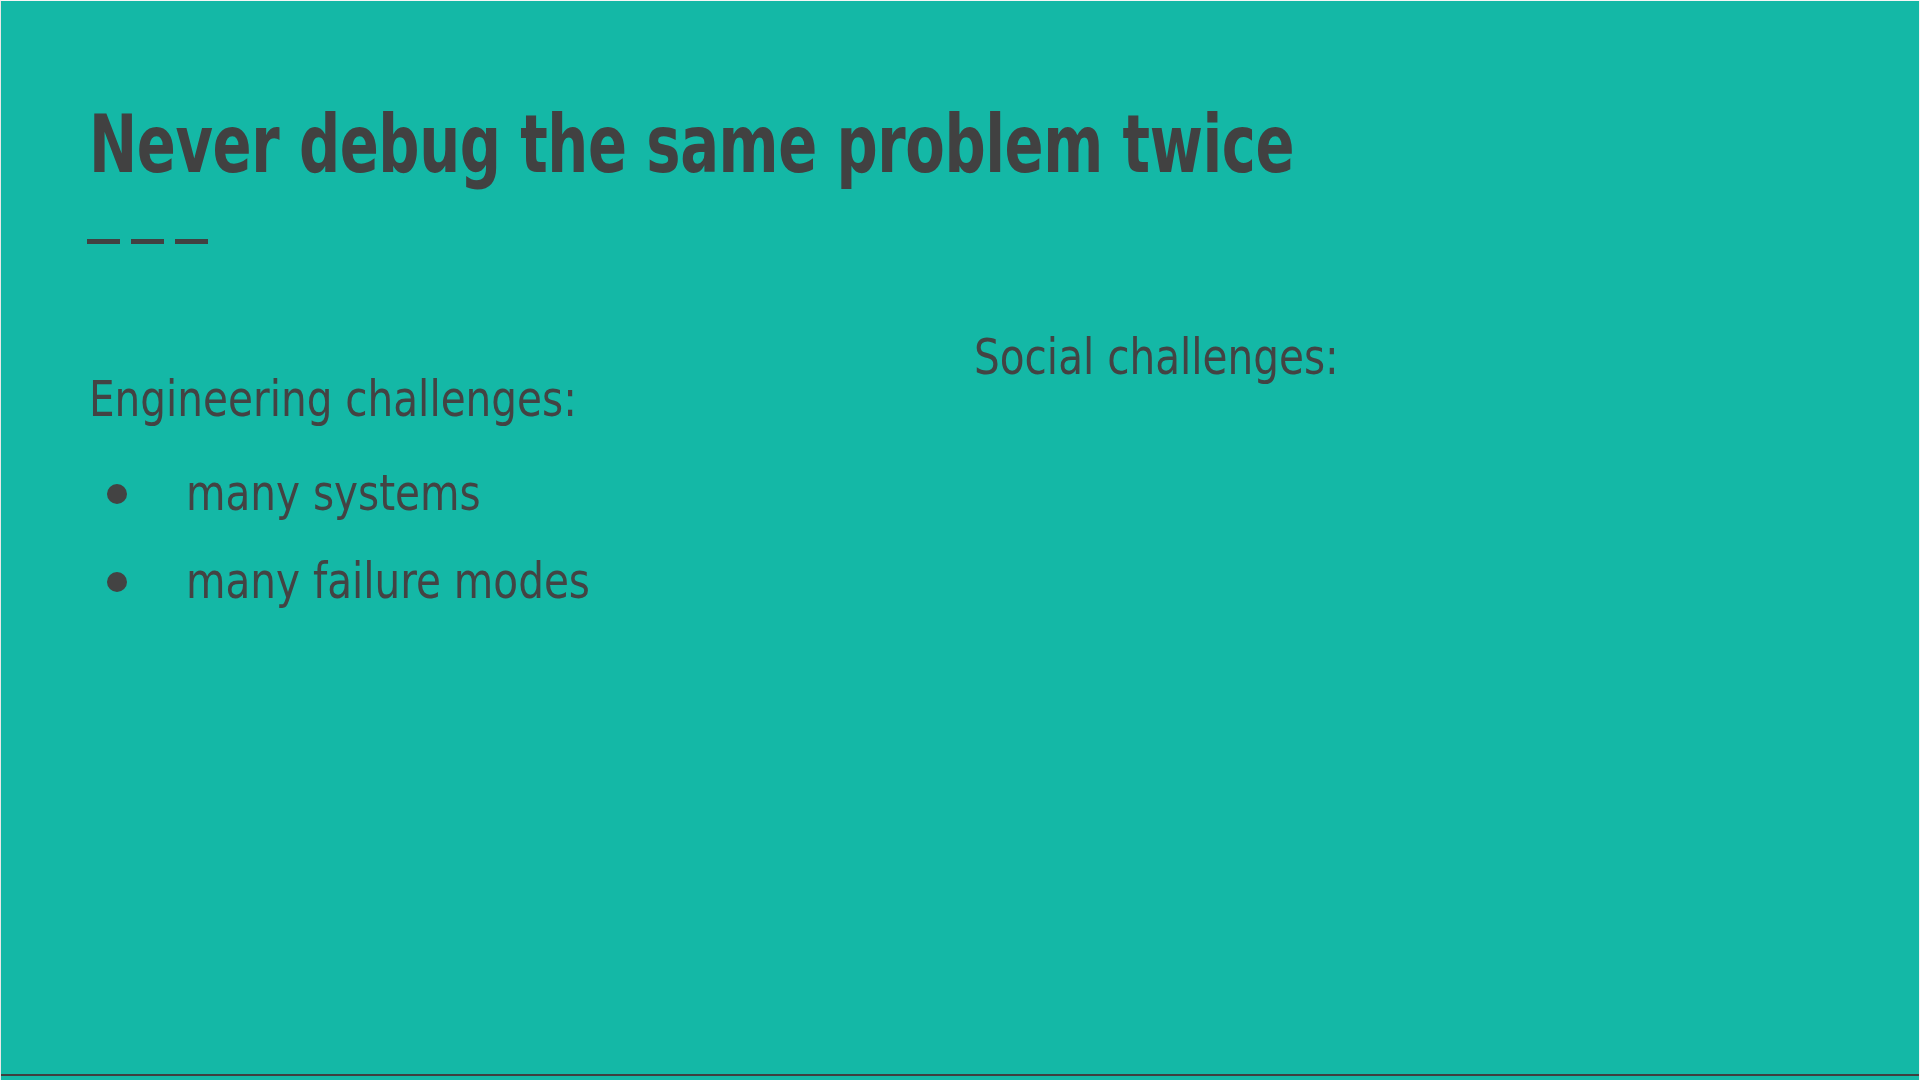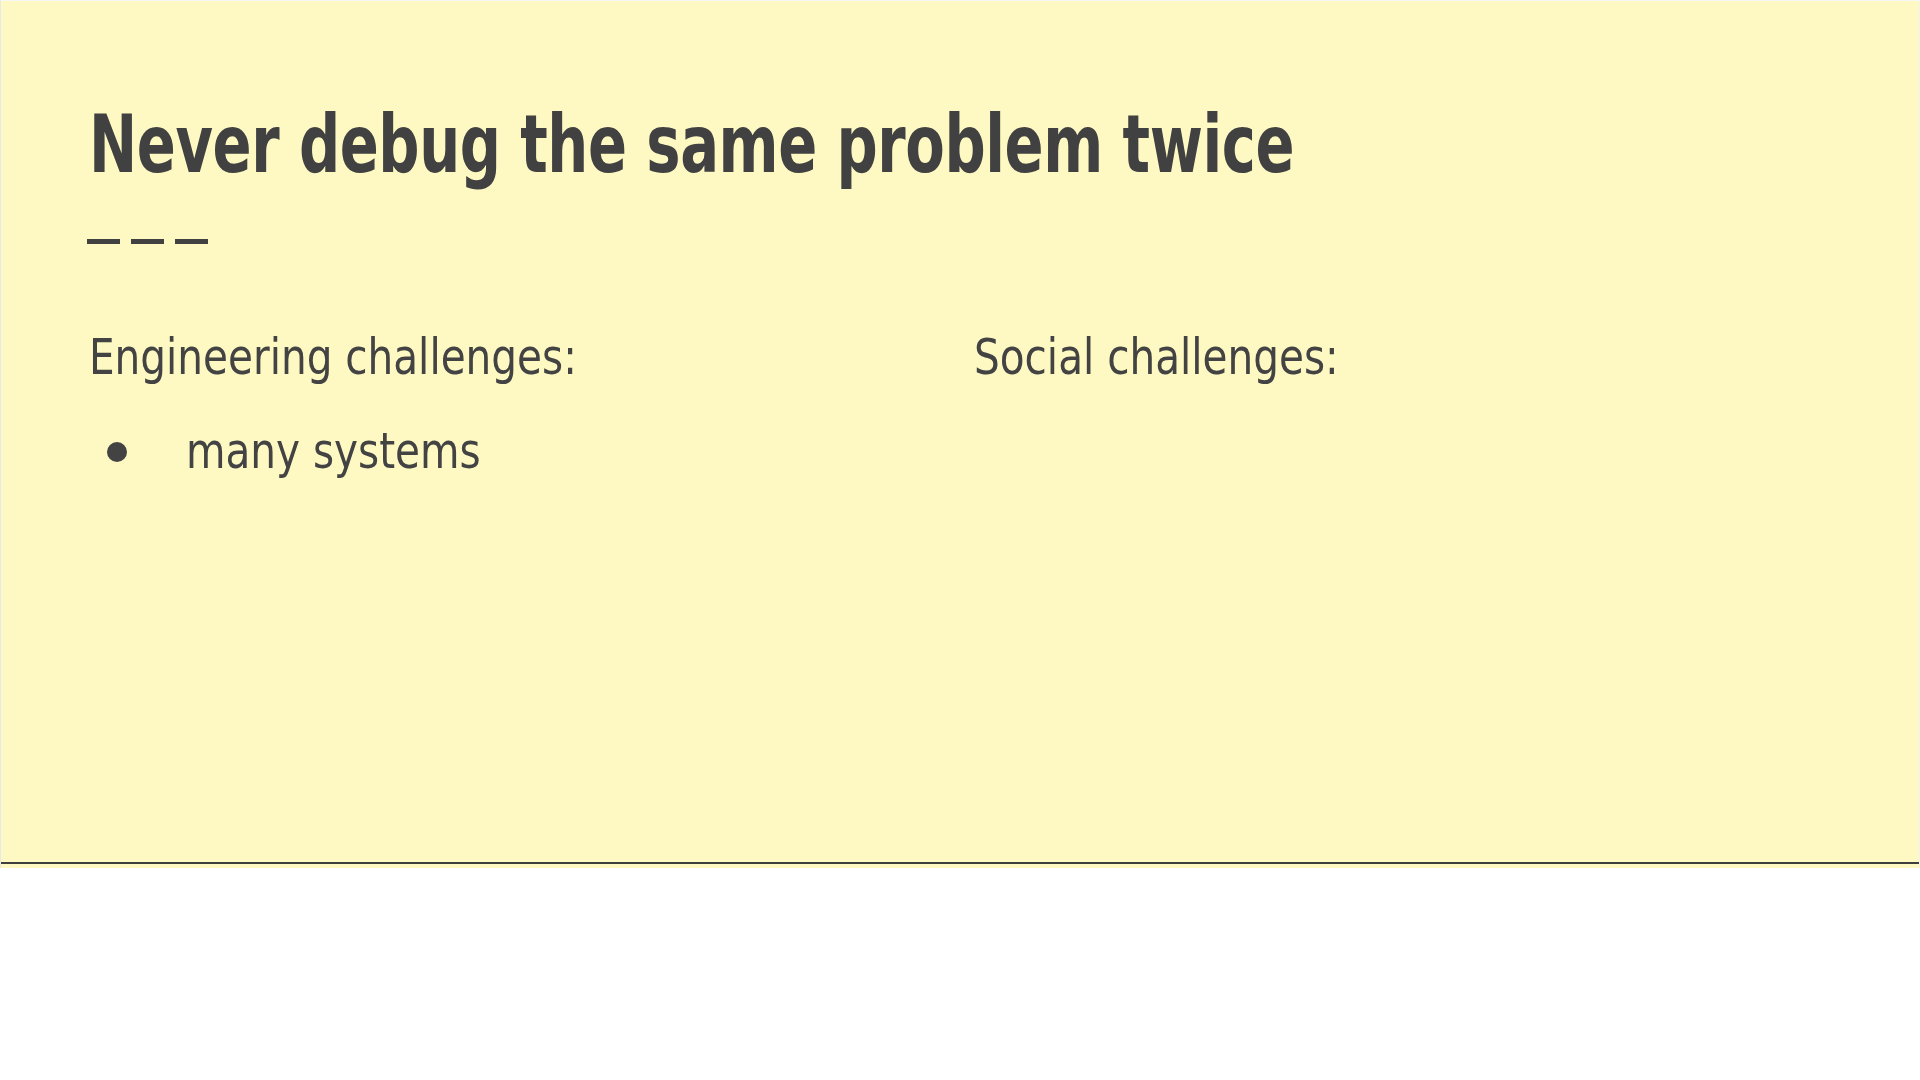--- a/index.html
+++ b/index.html
@@ -11,22 +11,22 @@
   body {
     width: 1920px;
     height: 1080px;
     font-family: "Liberation Sans", "DejaVu Sans", sans-serif;
     overflow: hidden;
   }
 
   .slide {
     position: relative;
     width: 1920px;
-    height: 868px;
-    background: #fef9c3;
+    height: 1080px;
+    background: #14b8a6;
     box-sizing: border-box;
     border-left: 1px solid #e8e8e8;
     border-right: 1px solid #f2f2f2;
     border-top: 1px solid #f6f6f6;
     overflow: hidden;
   }
 
   
   .bottom-rule {
     position: absolute;
@@ -72,21 +72,21 @@
     position: absolute;
     left: 0;
     top: 330px;
     width: 1920px;
   }
 
   .column {
     position: absolute;
     top: 0;
   }
-  .column.left  { left: 88px;   width: 860px; }
+  .column.left  { left: 88px;   width: 860px; margin-top: 42px; }
   .column.right { left: 973px; width: 830px; }
 
   .column-heading {
     margin: 0 0 22px 0;
     font-family: "DejaVu Sans Condensed", "Liberation Sans Narrow", "Liberation Sans", sans-serif;
     font-weight: 400;
     font-size: 49px;
     line-height: 1.12;
     color: #434343;
     white-space: nowrap;
@@ -143,20 +143,24 @@
 
   <div class="columns">
 
     <div class="column left">
       <h2 class="column-heading">Engineering challenges:</h2>
       <ul class="bullet-list">
         <li class="bullet-item">
           <span class="bullet-marker"></span>
           <span class="bullet-text">many systems</span>
         </li>
+        <li class="bullet-item">
+          <span class="bullet-marker"></span>
+          <span class="bullet-text">many failure modes</span>
+        </li>
       </ul>
     </div>
 
     <div class="column right">
       <h2 class="column-heading">Social challenges:</h2>
       <ul class="bullet-list">
       </ul>
     </div>
 
   </div>

